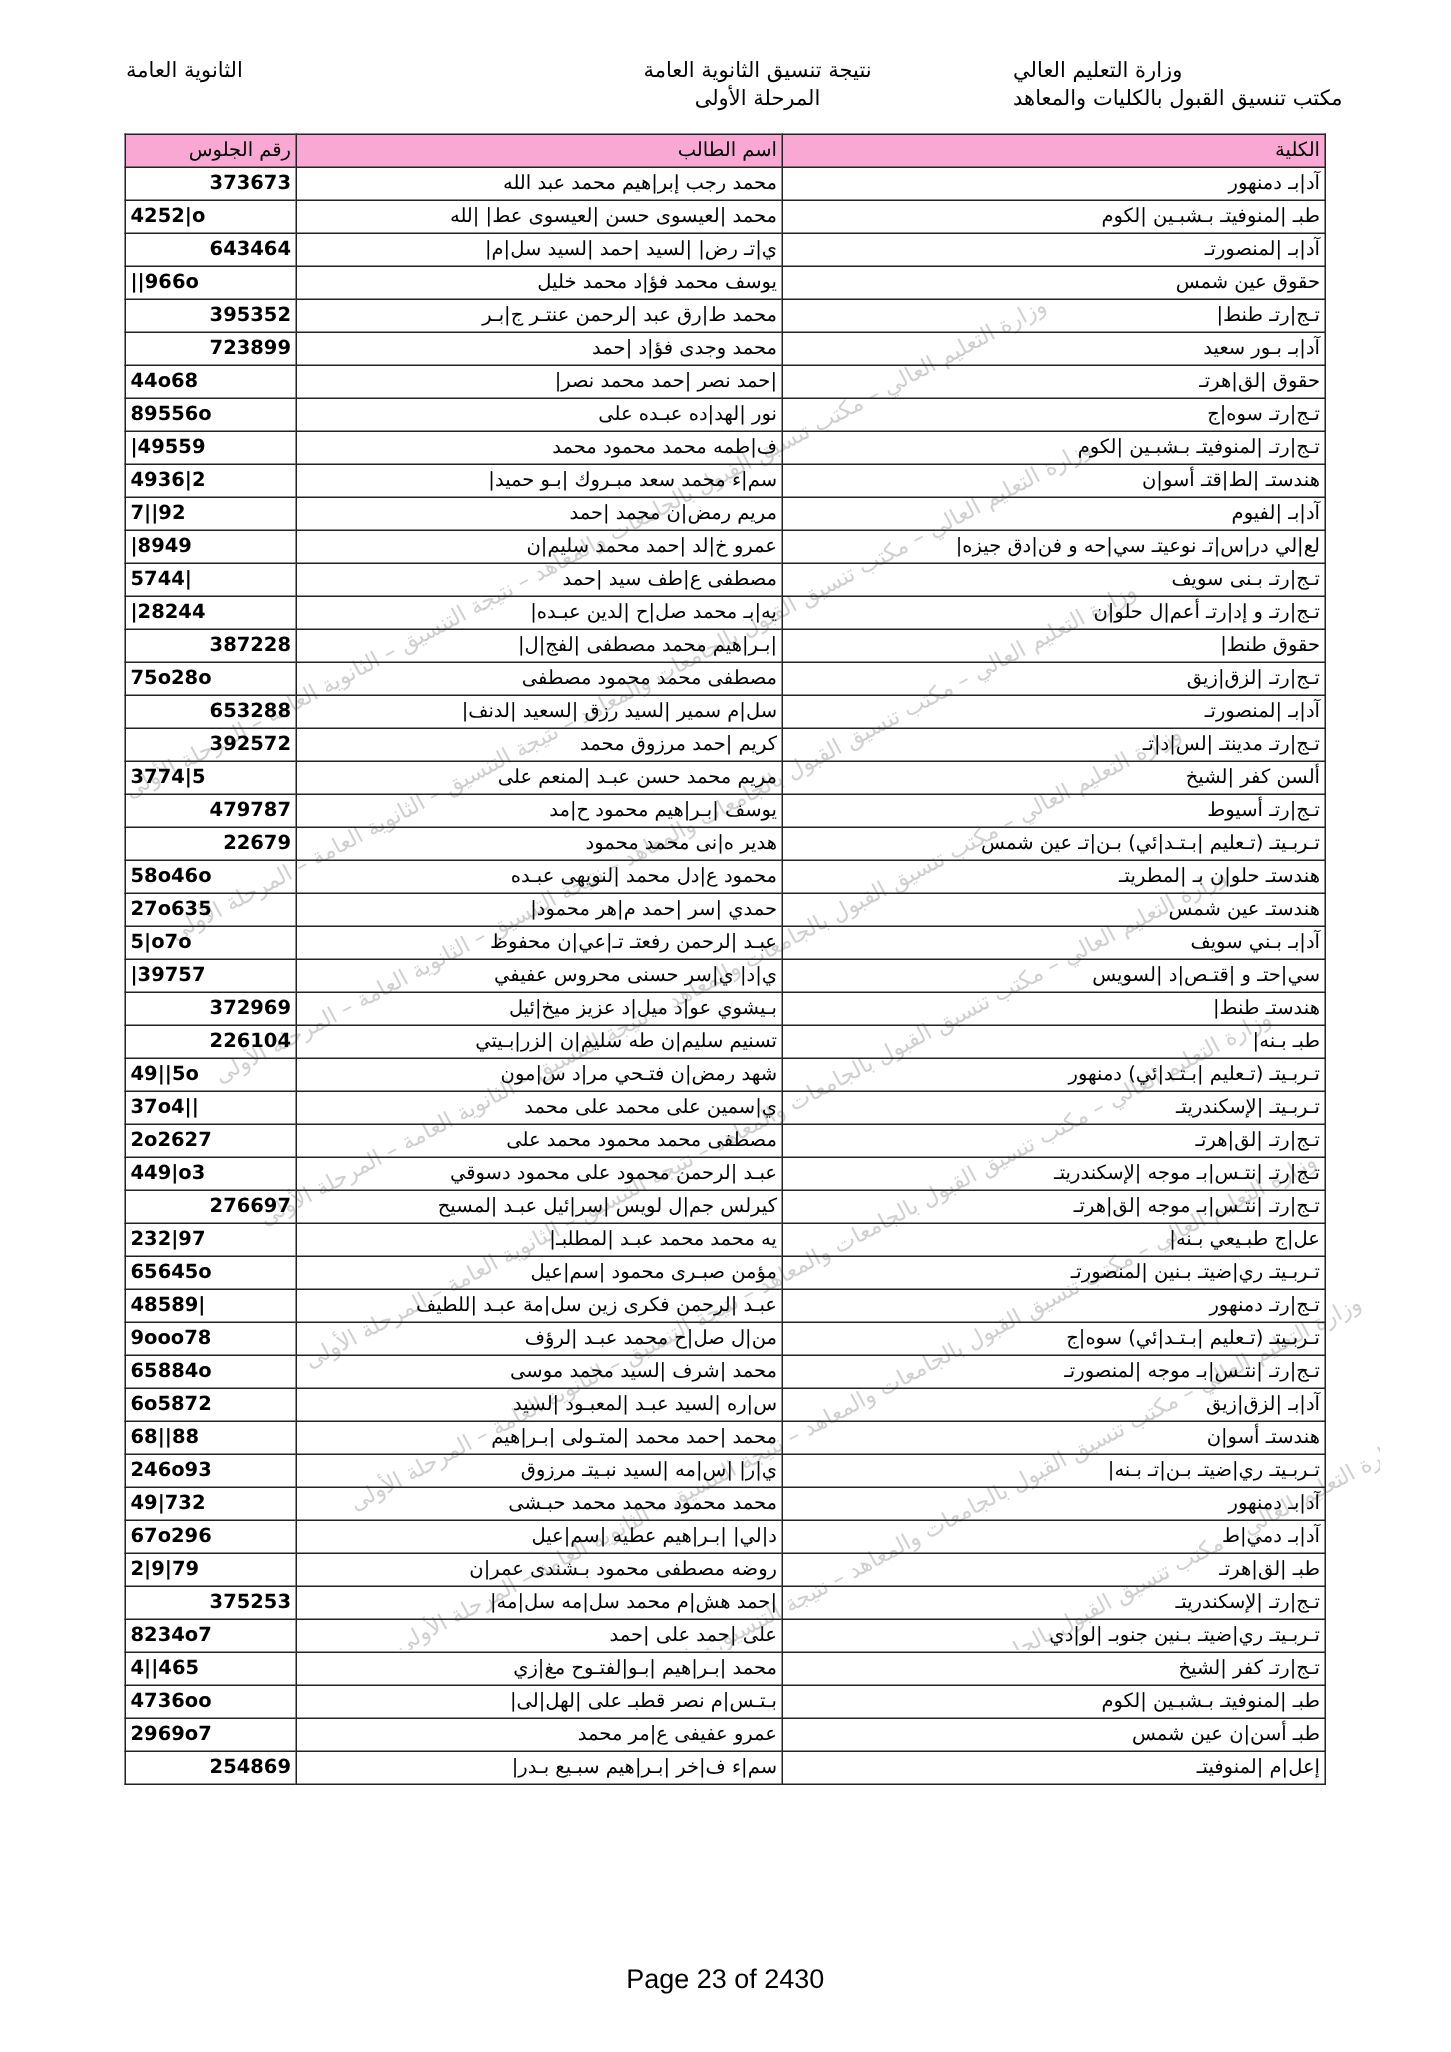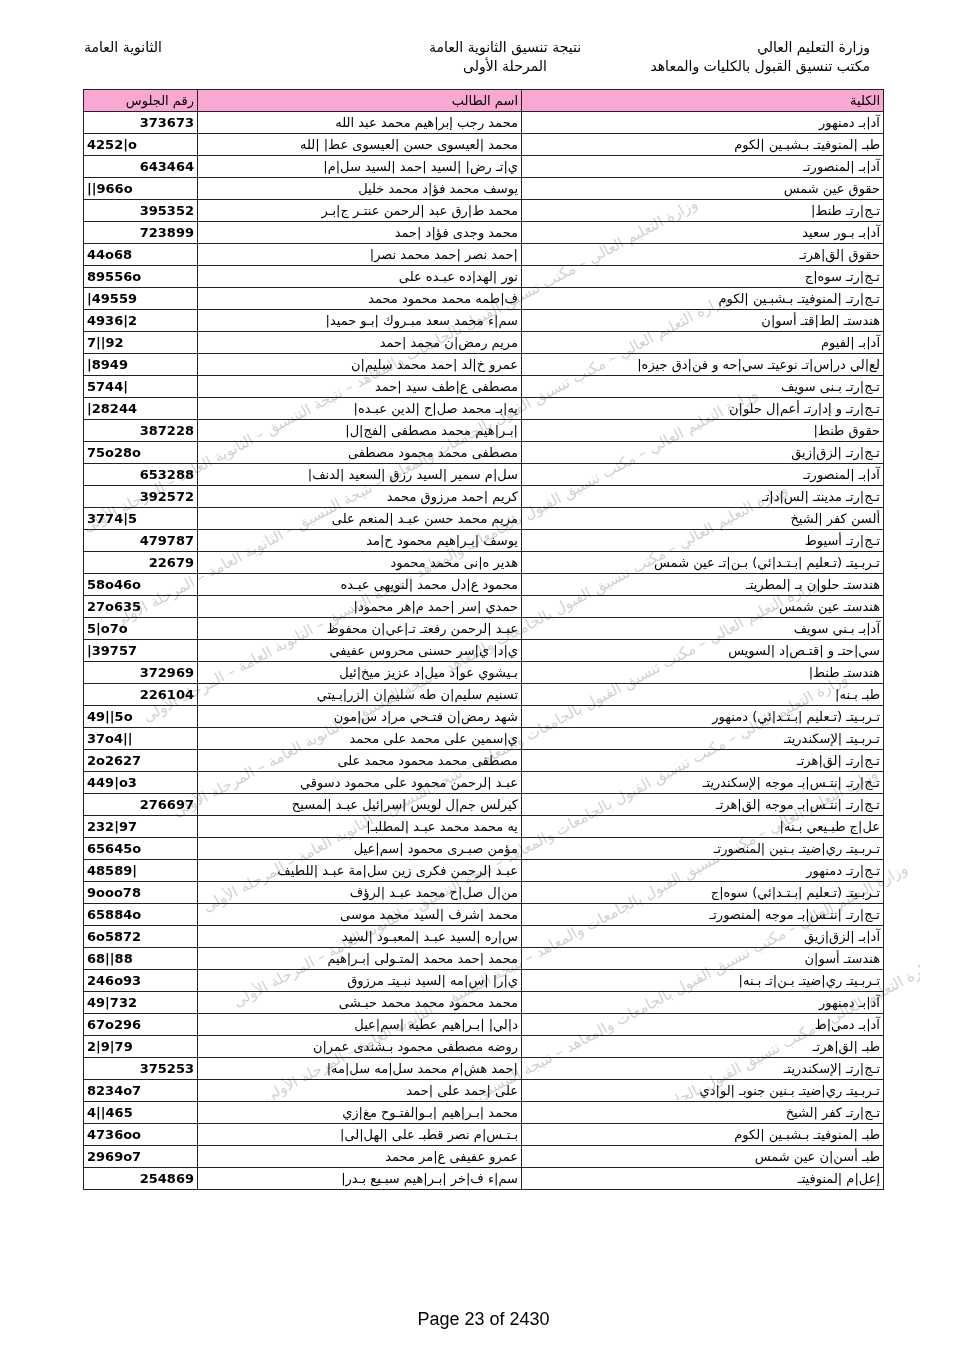--- a/index.html
+++ b/index.html
@@ -1,18 +1,18 @@
 <!DOCTYPE html>
 <html><head>
 <meta charset="utf-8">
 <style>
   html, body { margin: 0; padding: 0; background: #ffffff; }
   body { width: 967px; height: 1368px; position: relative; overflow: hidden; font-family: "DejaVu Sans", sans-serif; color: #000; }
   .hdr { position: absolute; font-size: 14px; line-height: 19px; white-space: nowrap; direction: rtl; }
-  .hdr-right { right: 97px; top: 38px; text-align: right; }
+  .hdr-right { right: 72px; top: 38px; text-align: left; }
   .hdr-center { left: 425px; top: 38px; width: 160px; text-align: center; }
   .hdr-left { left: 84px; top: 38px; text-align: center; }
   .watermark { position: absolute; left: 60px; top: 100px; width: 860px; height: 1000px; pointer-events: none; overflow: hidden; }
   .wm-line { position: absolute; white-space: nowrap; font-size: 15px; color: rgba(120,120,120,0.35); transform-origin: left top; direction: rtl; }
   table.results { position: absolute; left: 83px; top: 89px; width: 800px; border-collapse: collapse; direction: rtl; table-layout: fixed; }
   table.results th, table.results td { border: 1.5px solid #222; height: 21px; padding: 0 3px; font-size: 13px; line-height: 21px; overflow: hidden; white-space: nowrap; }
   table.results th { background: #f9a8d4; font-weight: normal; text-align: right; }
   table.results td { background: transparent; }
   td.faculty { text-align: right; }
   td.name { text-align: right; }

